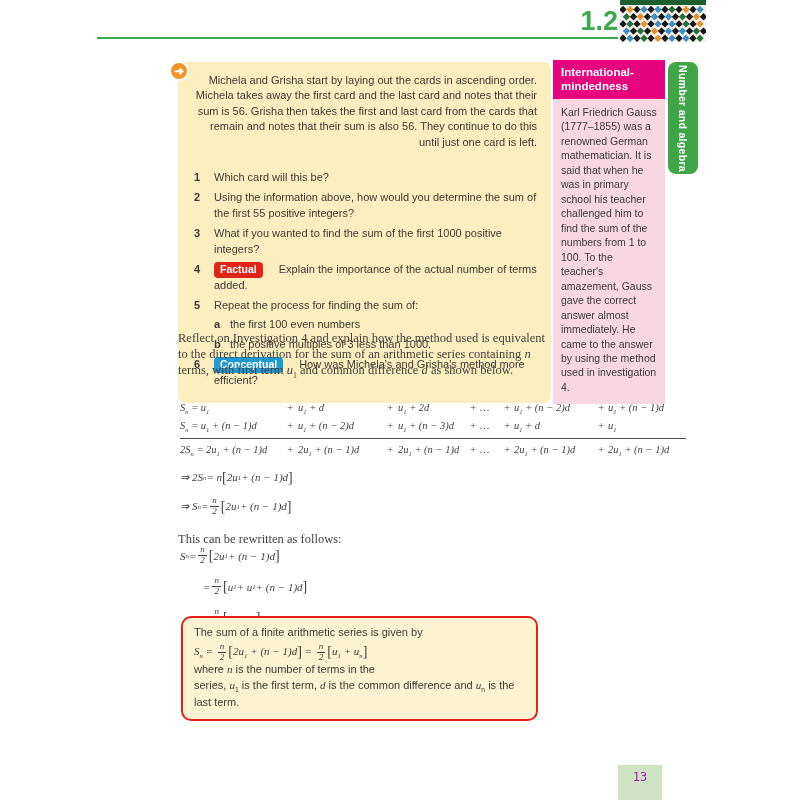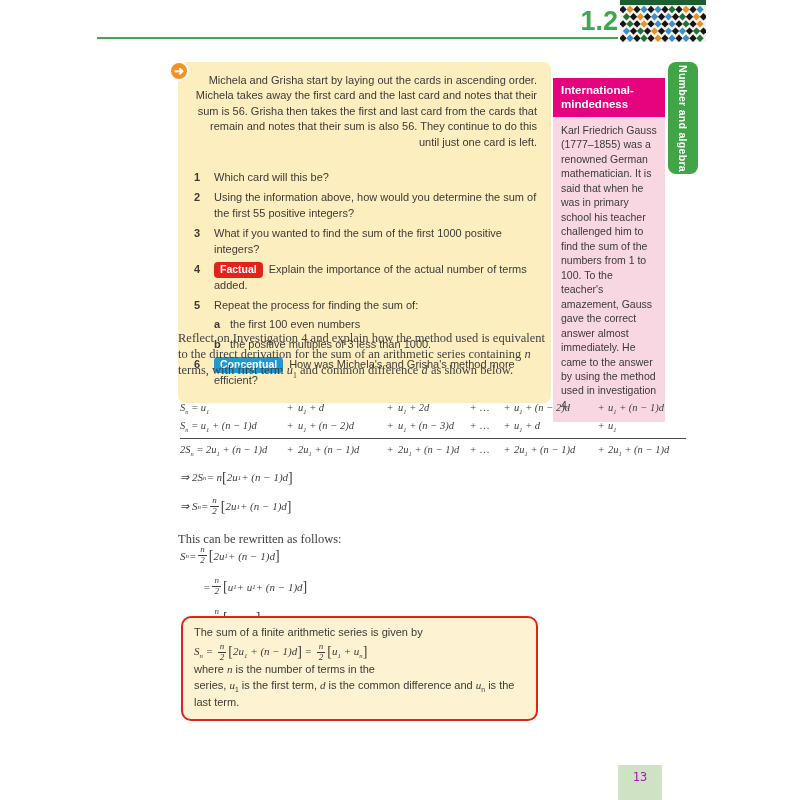--- a/index.html
+++ b/index.html
@@ -24,32 +24,32 @@
         background:var(--inv-yellow);padding:11px 14px 10px 16px;color:var(--box-ink);
         font-size:11px;line-height:1.4;}
   .inv-arrow{position:absolute;left:-9px;top:-1px;width:20px;height:20px;border-radius:50%;
         background:var(--orange);color:#fff;display:flex;align-items:center;justify-content:center;
         font-size:12px;font-weight:bold;border:2px solid #fff;}
   .inv-intro{margin-bottom:20px;text-align:right;}
   .q{display:flex;margin:5px 0;}
   .qnum{font-weight:bold;width:20px;flex:0 0 20px;}
   .qbody{flex:1;}
   .badge{display:inline-block;color:#fff;font-weight:bold;border-radius:4px;
-        padding:0 6px 1px 6px;margin-right:6px;font-size:10.5px;}
+        padding:0 6px 1px 6px;margin-right:16px;font-size:10.5px;}
   .badge-red{background:var(--red);}
   .badge-blue{background:var(--blue);}
   .sub{display:flex;margin:4px 0 0 0;}
   .subletter{font-weight:bold;width:16px;flex:0 0 16px;}
 
   
   .side-box{position:absolute;left:553px;width:112px;font-size:10.5px;line-height:1.38;}
   .side-head{background:var(--magenta);color:#fff;font-weight:bold;font-size:11.5px;
         line-height:1.25;padding:5px 8px;}
   .side-body{background:var(--pink-light);color:#3a3a3a;padding:6px 8px 10px 8px;}
-  .intl-box{top:78px;border-radius:7px;}
+  .intl-box{top:60px;border-radius:7px;}
   .tok-box{top:518px;}
 
   
   .vtab{position:absolute;left:668px;top:62px;width:30px;height:112px;background:#3fa546;
         border-radius:8px;display:flex;align-items:center;justify-content:center;}
   .vtab span{writing-mode:vertical-rl;color:#fff;font-weight:bold;font-size:10.5px;letter-spacing:.3px;}
 
   
   .serif{font-family:"Liberation Serif",serif;color:var(--ink);}
   .reflect{position:absolute;left:178px;top:330px;width:372px;font-size:12.5px;line-height:1.28;}

